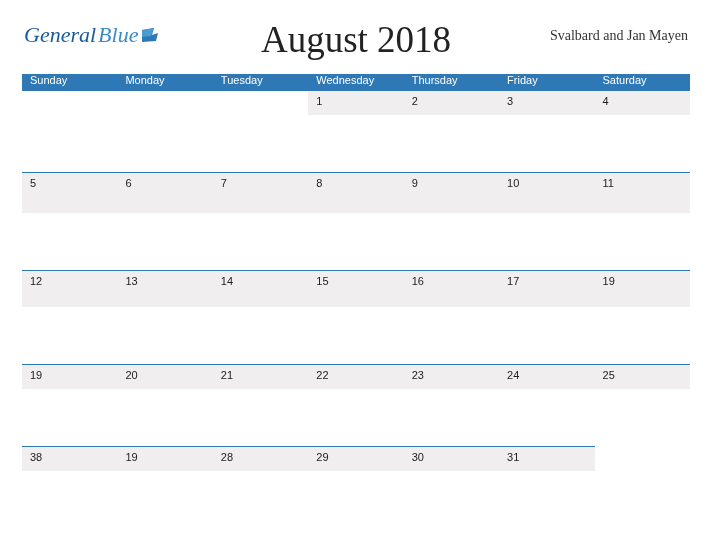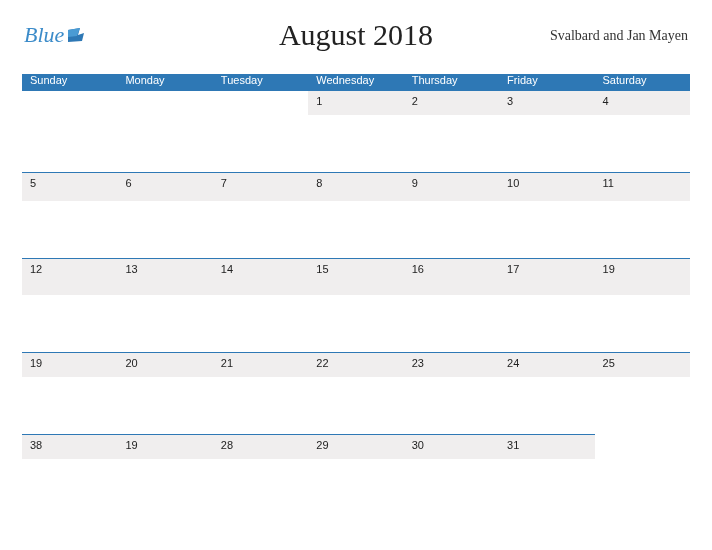--- a/index.html
+++ b/index.html
@@ -41,21 +41,21 @@
   .logo-icon {
     margin-left: 2px;
   }
   .title {
     position: absolute;
     left: 0;
     right: 0;
     text-align: center;
     top: 18px;
     font-family: Georgia, 'Times New Roman', serif;
-    font-size: 30px;
+    font-size: 37px;
     font-weight: 400;
     color: #222;
   }
   .region {
     position: absolute;
     right: 24px;
     top: 28px;
     font-family: Georgia, 'Times New Roman', serif;
     font-size: 14px;
     color: #333;
@@ -91,20 +91,21 @@
   .space-row td {
     height: 53px;
     background: #ffffff;
   }
 </style>
 </head>
 <body>
 
 <div class="header">
   <div class="logo">
+    <span class="logo-general">General</span>
     <span class="logo-blue">Blue</span>
     <span class="logo-icon">
       <svg width="18" height="14" viewBox="0 0 18 14">
         <path d="M 0 2 L 12 0 L 10 7 L 16 5 L 14 13 L 0 14 Z" fill="#2e78b5"></path>
         <path d="M 0 2 L 12 0 L 9 8 L 0 9 Z" fill="#4a9bd4"></path>
       </svg>
     </span>
   </div>
   <div class="title">August 2018</div>
   <div class="region">Svalbard and Jan Mayen</div>
@@ -138,21 +139,21 @@
         <td style="height: 58px;"></td>
         <td style="height: 58px;"></td>
         <td style="height: 58px;"></td>
       </tr>
       <tr>
         <td class="date-cell" style="height: 24px;">5</td>
         <td class="date-cell" style="height: 24px;">6</td>
         <td class="date-cell" style="height: 24px;">7</td>
         <td class="date-cell" style="height: 24px;">8</td>
         <td class="date-cell" style="height: 24px;">9</td>
-        <td class="date-cell" style="height: 28px;">10</td>
+        <td class="date-cell" style="height: 40px;">10</td>
         <td class="date-cell" style="height: 24px;">11</td>
       </tr>
       <tr class="space-row">
         <td style="height: 58px;"></td>
         <td style="height: 58px;"></td>
         <td style="height: 58px;"></td>
         <td style="height: 58px;"></td>
         <td style="height: 58px;"></td>
         <td style="height: 58px;"></td>
         <td style="height: 58px;"></td>

